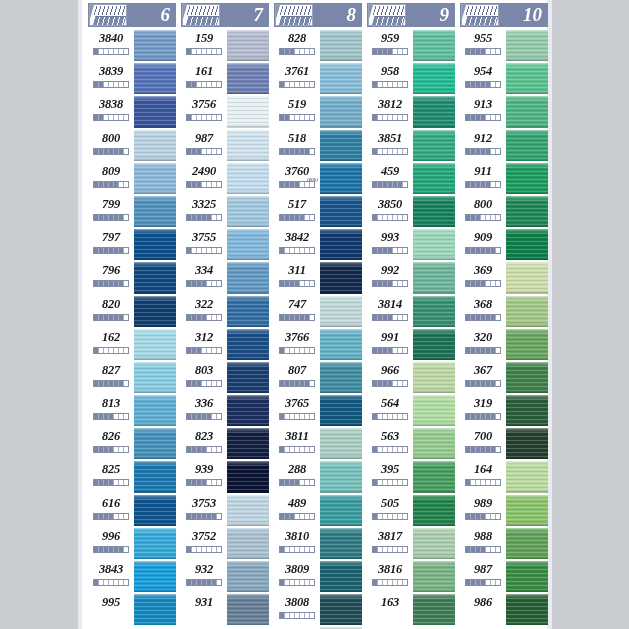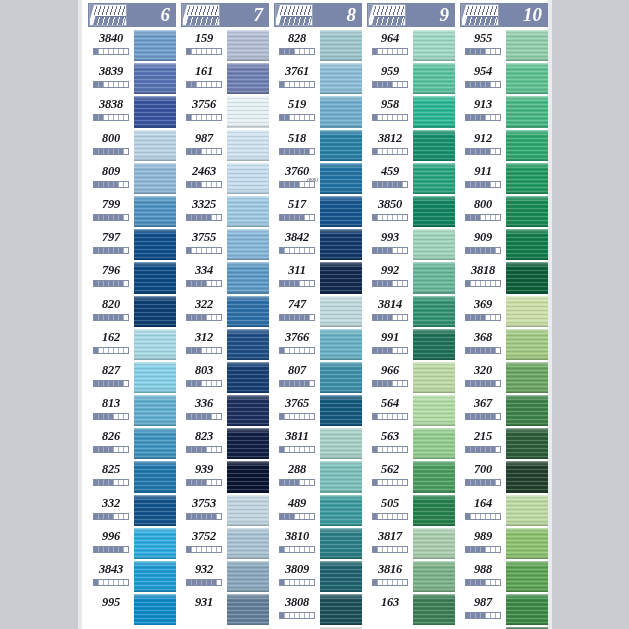--- a/index.html
+++ b/index.html
@@ -438,21 +438,21 @@
                 </div>
               </div>
               <div class="swatch" style="background: rgb(32, 119, 171);">
                 <span class="tex"></span>
                 <span class="shineT"></span>
                 <span class="shineB"></span>
               </div>
             </div>
             <div class="row">
               <div class="labelcell">
-                <div class="code">332</div>
+                <div class="code">616</div>
                 <div class="gauge">
                   <i class="on"></i>
                   <i class="on"></i>
                   <i class="on"></i>
                   <i class="on"></i>
                   <i></i>
                   <i></i>
                   <i></i>
                 </div>
               </div>
@@ -592,21 +592,21 @@
                 </div>
               </div>
               <div class="swatch" style="background: rgb(207, 227, 239);">
                 <span class="tex"></span>
                 <span class="shineT"></span>
                 <span class="shineB"></span>
               </div>
             </div>
             <div class="row">
               <div class="labelcell">
-                <div class="code">2463</div>
+                <div class="code">2490</div>
                 <div class="gauge">
                   <i class="on"></i>
                   <i class="on"></i>
                   <i class="on"></i>
                   <i></i>
                   <i></i>
                   <i></i>
                   <i></i>
                 </div>
               </div>
@@ -1224,39 +1224,20 @@
             <div class="rackicon">
               <span class="slant"></span>
               <span class="bars"></span>
               <span class="spools"></span>
             </div>
             <div class="colnum">9</div>
           </div>
           <div class="rows">
             <div class="row">
               <div class="labelcell">
-                <div class="code">964</div>
-                <div class="gauge">
-                  <i class="on"></i>
-                  <i></i>
-                  <i></i>
-                  <i></i>
-                  <i></i>
-                  <i></i>
-                  <i></i>
-                </div>
-              </div>
-              <div class="swatch" style="background: rgb(159, 216, 196);">
-                <span class="tex"></span>
-                <span class="shineT"></span>
-                <span class="shineB"></span>
-              </div>
-            </div>
-            <div class="row">
-              <div class="labelcell">
                 <div class="code">959</div>
                 <div class="gauge">
                   <i class="on"></i>
                   <i class="on"></i>
                   <i class="on"></i>
                   <i class="on"></i>
                   <i></i>
                   <i></i>
                   <i></i>
                 </div>
@@ -1300,20 +1281,39 @@
                 </div>
               </div>
               <div class="swatch" style="background: rgb(24, 144, 111);">
                 <span class="tex"></span>
                 <span class="shineT"></span>
                 <span class="shineB"></span>
               </div>
             </div>
             <div class="row">
               <div class="labelcell">
+                <div class="code">3851</div>
+                <div class="gauge">
+                  <i class="on"></i>
+                  <i></i>
+                  <i></i>
+                  <i></i>
+                  <i></i>
+                  <i></i>
+                  <i></i>
+                </div>
+              </div>
+              <div class="swatch" style="background: rgb(44, 174, 132);">
+                <span class="tex"></span>
+                <span class="shineT"></span>
+                <span class="shineB"></span>
+              </div>
+            </div>
+            <div class="row">
+              <div class="labelcell">
                 <div class="code">459</div>
                 <div class="gauge">
                   <i class="on"></i>
                   <i class="on"></i>
                   <i class="on"></i>
                   <i class="on"></i>
                   <i class="on"></i>
                   <i class="on"></i>
                   <i></i>
                 </div>
@@ -1471,21 +1471,21 @@
                 </div>
               </div>
               <div class="swatch" style="background: rgb(147, 205, 142);">
                 <span class="tex"></span>
                 <span class="shineT"></span>
                 <span class="shineB"></span>
               </div>
             </div>
             <div class="row">
               <div class="labelcell">
-                <div class="code">562</div>
+                <div class="code">395</div>
                 <div class="gauge">
                   <i class="on"></i>
                   <i></i>
                   <i></i>
                   <i></i>
                   <i></i>
                   <i></i>
                   <i></i>
                 </div>
               </div>
@@ -1701,39 +1701,20 @@
                 </div>
               </div>
               <div class="swatch" style="background: rgb(19, 124, 75);">
                 <span class="tex"></span>
                 <span class="shineT"></span>
                 <span class="shineB"></span>
               </div>
             </div>
             <div class="row">
               <div class="labelcell">
-                <div class="code">3818</div>
-                <div class="gauge">
-                  <i class="on"></i>
-                  <i></i>
-                  <i></i>
-                  <i></i>
-                  <i></i>
-                  <i></i>
-                  <i></i>
-                </div>
-              </div>
-              <div class="swatch" style="background: rgb(14, 95, 59);">
-                <span class="tex"></span>
-                <span class="shineT"></span>
-                <span class="shineB"></span>
-              </div>
-            </div>
-            <div class="row">
-              <div class="labelcell">
                 <div class="code">369</div>
                 <div class="gauge">
                   <i class="on"></i>
                   <i class="on"></i>
                   <i class="on"></i>
                   <i class="on"></i>
                   <i></i>
                   <i></i>
                   <i></i>
                 </div>
@@ -1796,21 +1777,21 @@
                 </div>
               </div>
               <div class="swatch" style="background: rgb(61, 130, 73);">
                 <span class="tex"></span>
                 <span class="shineT"></span>
                 <span class="shineB"></span>
               </div>
             </div>
             <div class="row">
               <div class="labelcell">
-                <div class="code">215</div>
+                <div class="code">319</div>
                 <div class="gauge">
                   <i class="on"></i>
                   <i class="on"></i>
                   <i class="on"></i>
                   <i class="on"></i>
                   <i class="on"></i>
                   <i class="on"></i>
                   <i></i>
                 </div>
               </div>

